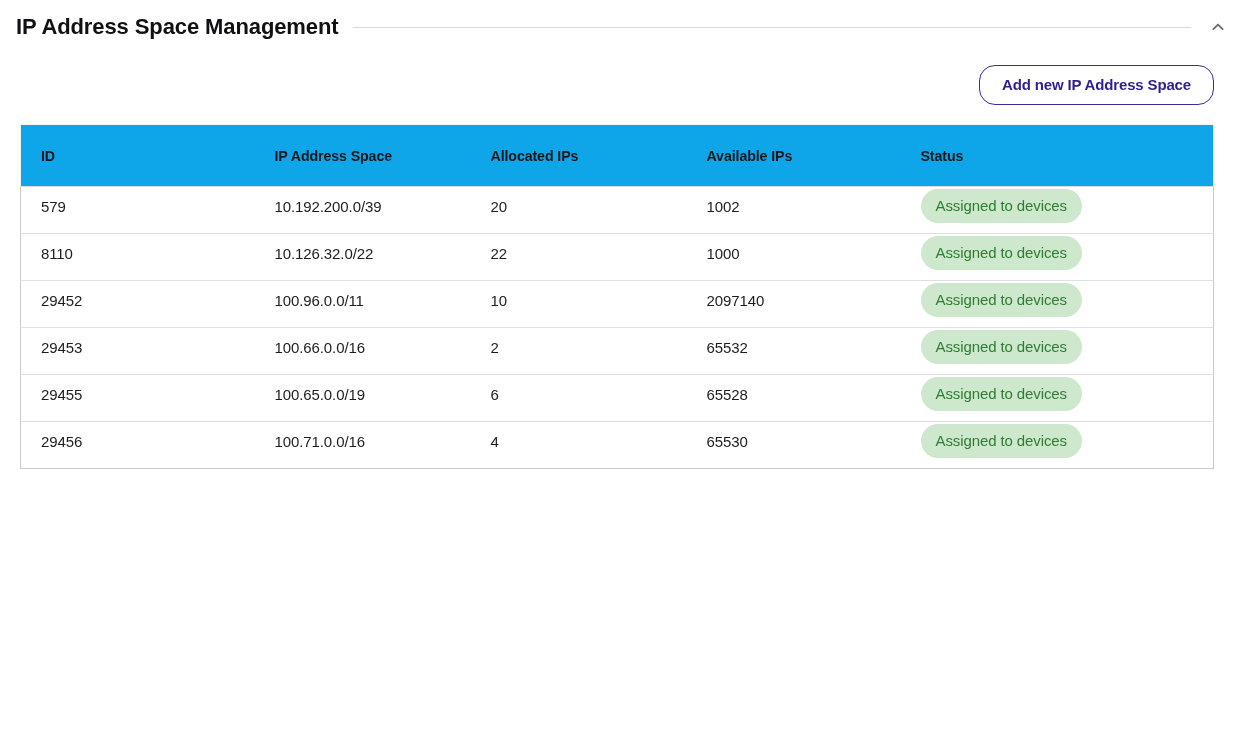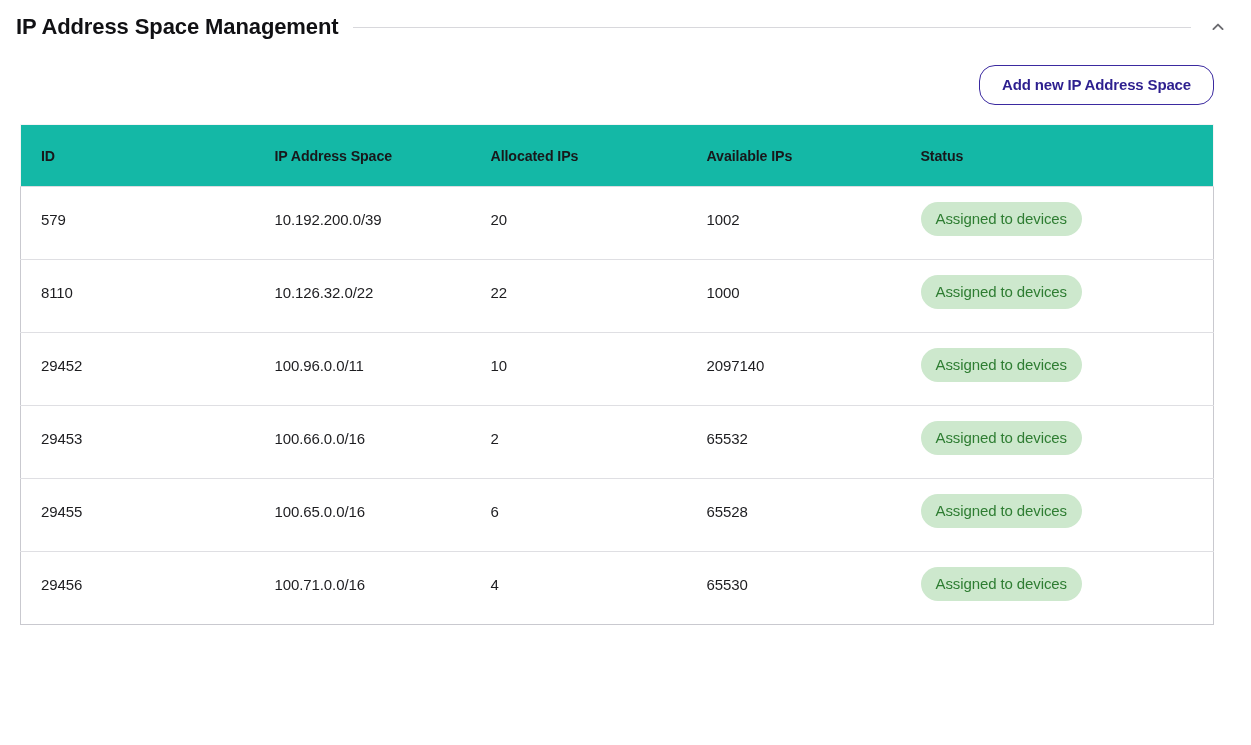--- a/index.html
+++ b/index.html
@@ -76,37 +76,37 @@
   
   .table-wrap {
     margin: 19px 38px 0 20px;
   }
   table.ip-table {
     width: 100%;
     border-collapse: collapse;
     table-layout: fixed;
   }
   table.ip-table thead th {
-    background: #14b8a6;
+    background: #0ea5e9;
     text-align: left;
     font-size: 14.2px;
     font-weight: 700;
     color: #18181b;
     height: 62px;
     padding: 0 0 0 20px;
     border-top: 1px solid #f4f4f5;
     border-bottom: 1px solid #dcdce0;
     letter-spacing: -0.1px;
     vertical-align: middle;
   }
   table.ip-table thead th:first-child { border-left: 1px solid #f4f4f5; }
   table.ip-table thead th:last-child  { border-right: 1px solid #f4f4f5; }
 
   table.ip-table tbody td {
-    height: 73px;
+    height: 47px;
     font-size: 15px;
     color: #1d1d20;
     padding: 0 0 8px 20px;
     border-bottom: 1px solid #dfdfe3;
     vertical-align: middle;
     letter-spacing: -0.1px;
     background: #ffffff;
   }
   table.ip-table tbody td:first-child {
     border-left: 1px solid #c9c9cf;
@@ -205,21 +205,21 @@
         </tr>
         <tr>
           <td>29453</td>
           <td>100.66.0.0/16</td>
           <td>2</td>
           <td>65532</td>
           <td><span class="badge assigned">Assigned to devices</span></td>
         </tr>
         <tr>
           <td>29455</td>
-          <td>100.65.0.0/16</td>
+          <td>100.65.0.0/19</td>
           <td>6</td>
           <td>65528</td>
           <td><span class="badge assigned">Assigned to devices</span></td>
         </tr>
         <tr>
           <td>29456</td>
           <td>100.71.0.0/16</td>
           <td>4</td>
           <td>65530</td>
           <td><span class="badge assigned">Assigned to devices</span></td>

